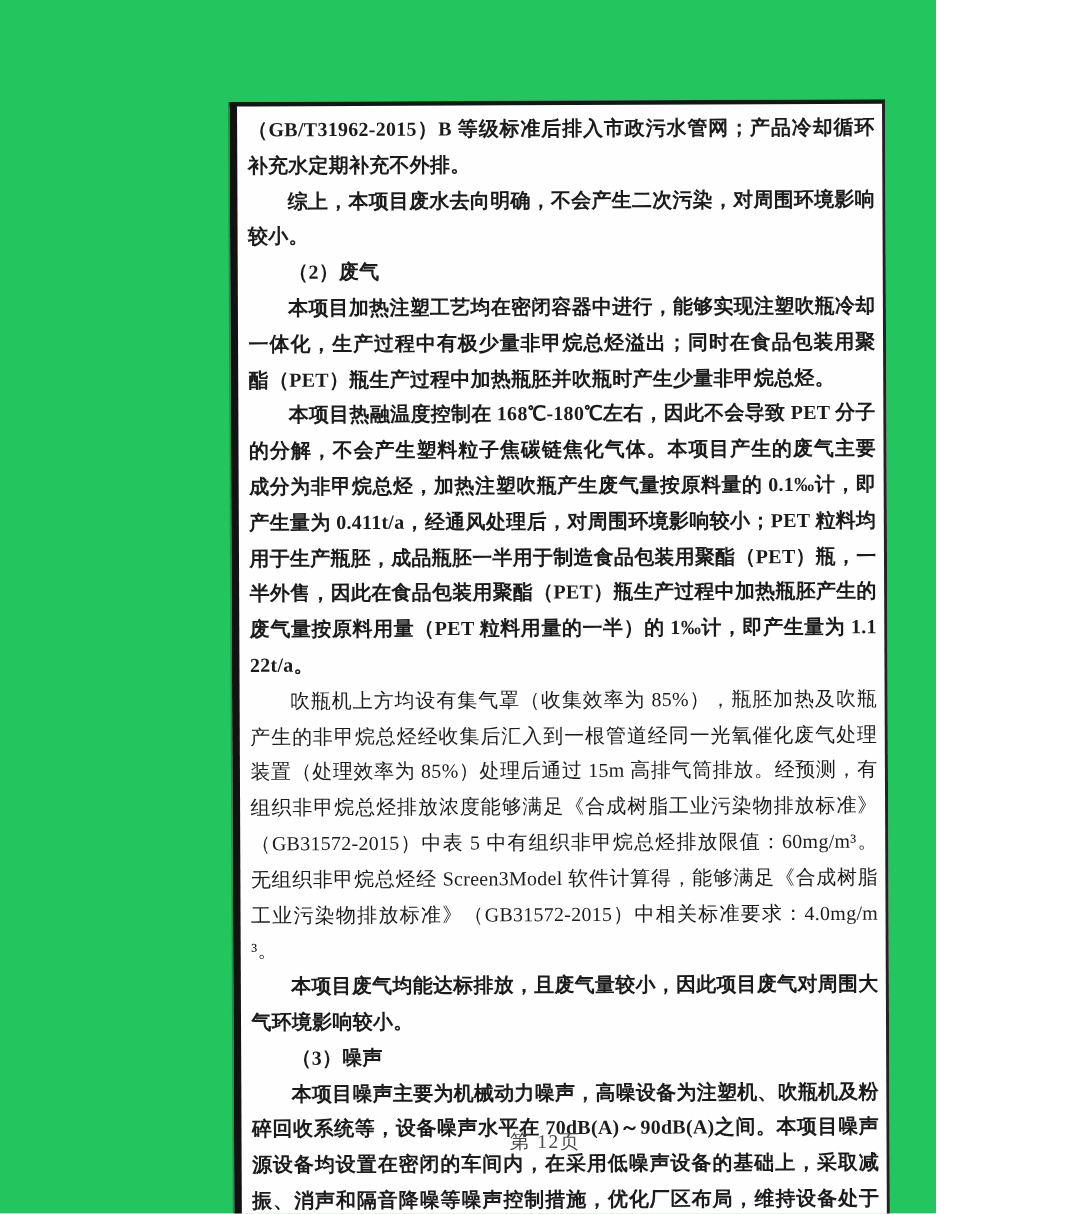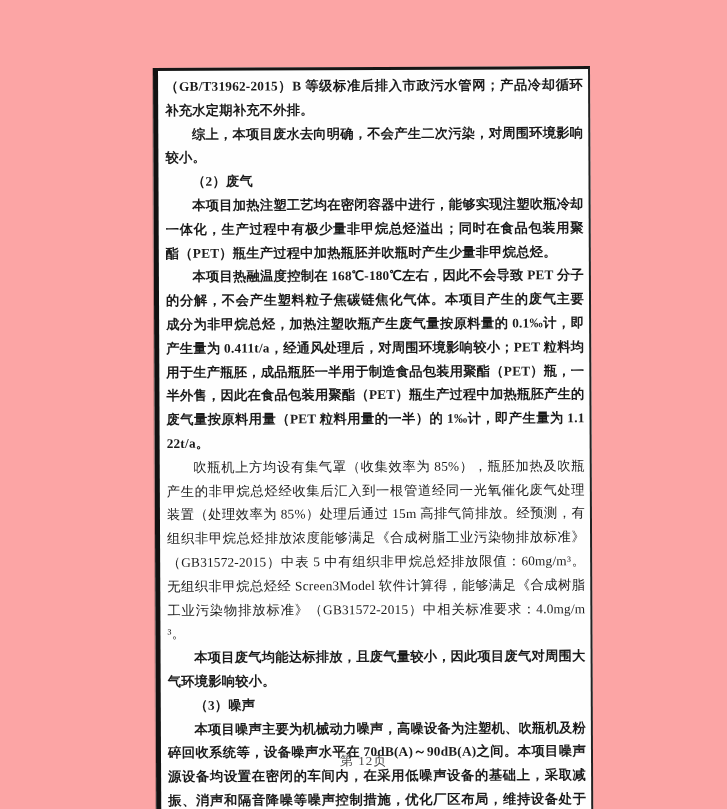--- a/index.html
+++ b/index.html
@@ -10,23 +10,23 @@
   body {
     width: 727px;
     height: 809px;
     position: relative;
     overflow: hidden;
     font-family: "Liberation Serif", serif;
   }
   .scan-page {
     position: absolute;
     left: 0; top: 0;
-    width: 727px;
+    width: 624px;
     height: 809px;
-    background: #fca5a5;
+    background: #22c55e;
   }
   
   .doc-frame {
     position: absolute;
     left: 153px;
     top: 68px;
     width: 437px;
     min-height: 628px;
     box-sizing: border-box;
     border-top: 3px solid #161616;

